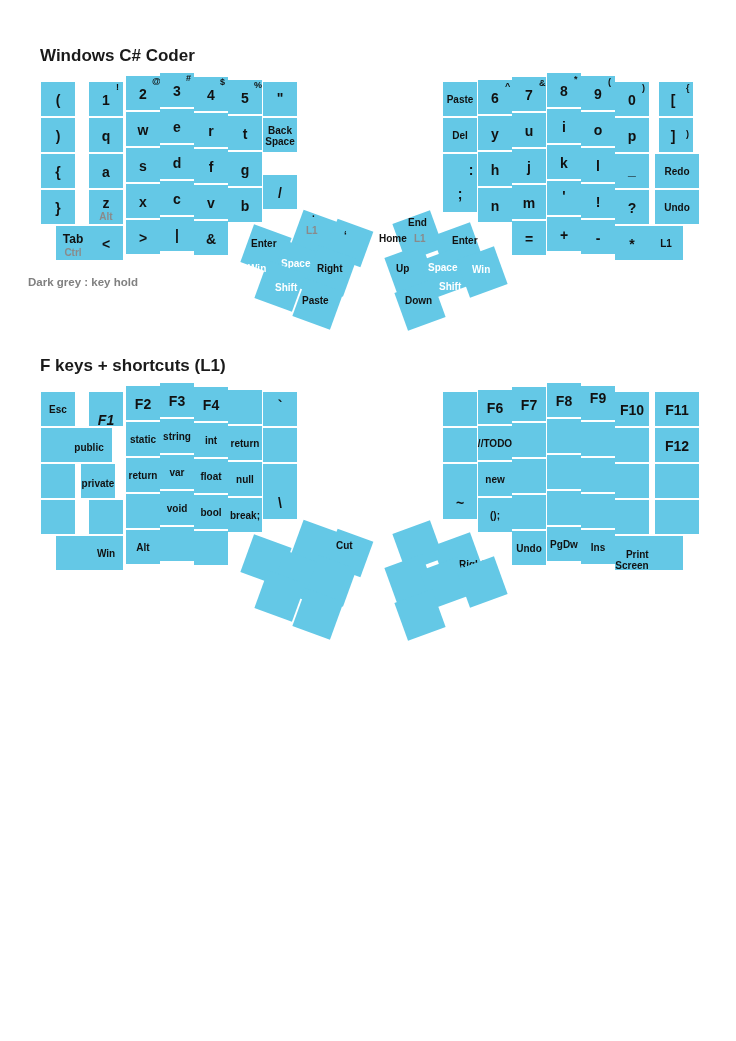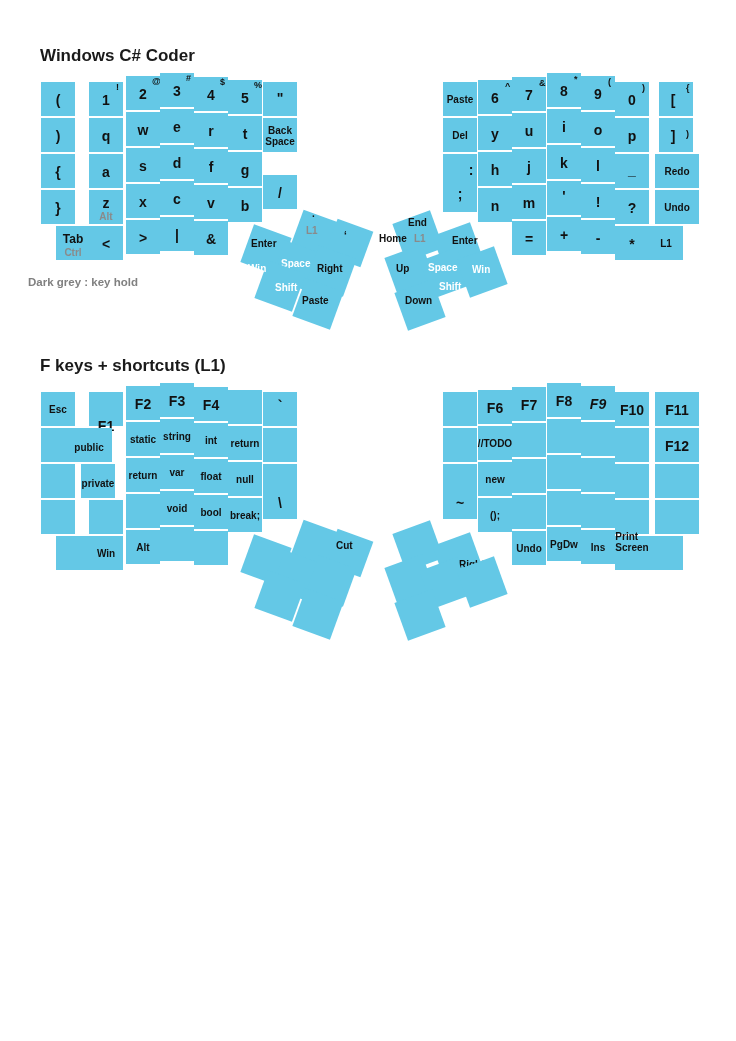--- a/index.html
+++ b/index.html
@@ -308,21 +308,21 @@
 </div>
 
 <div class="layer">
 
   <div class="title" style="left:40px;top:356px;">F keys + shortcuts (L1)</div>
 
   <div class="key sq" style="left:41px;top:392px;">
     <span class="lbl main-xs ctr" style="left:17px;top:18px;">Esc</span>
   </div>
   <div class="key sq" style="left:89px;top:392px;">
-    <span class="lbl main ctr" style="left:17px;top:34px;">F1</span>
+    <span class="lbl main ctr" style="left:17px;top:28px;font-style:italic;">F1</span>
   </div>
   <div class="key sq" style="left:126px;top:386px;">
     <span class="lbl main ctr" style="left:17px;top:18px;">F2</span>
   </div>
   <div class="key sq" style="left:160px;top:383px;">
     <span class="lbl main ctr" style="left:17px;top:18px;">F3</span>
   </div>
   <div class="key sq" style="left:194px;top:387px;">
     <span class="lbl main ctr" style="left:17px;top:18px;">F4</span>
   </div>
@@ -439,21 +439,21 @@
   <div class="key sq" style="left:478px;top:390px;">
     <span class="lbl main ctr" style="left:17px;top:18px;">F6</span>
   </div>
   <div class="key sq" style="left:512px;top:387px;">
     <span class="lbl main ctr" style="left:17px;top:18px;">F7</span>
   </div>
   <div class="key sq" style="left:547px;top:383px;">
     <span class="lbl main ctr" style="left:17px;top:18px;">F8</span>
   </div>
   <div class="key sq" style="left:581px;top:386px;">
-    <span class="lbl main ctr" style="left:17px;top:18px;font-style:italic;">F9</span>
+    <span class="lbl main ctr" style="left:17px;top:12px;">F9</span>
   </div>
   <div class="key sq" style="left:615px;top:392px;">
     <span class="lbl main ctr" style="left:17px;top:18px;">F10</span>
   </div>
   <div class="key sq" style="left:655px;top:392px;width:44px;height:34px;">
     <span class="lbl main ctr" style="left:22px;top:18px;">F11</span>
   </div>
 
   <div class="key sq" style="left:443px;top:428px;">
     <span class="lbl main-xs ctr" style="left:17px;top:18px;"></span>
@@ -524,19 +524,19 @@
   <div class="key sq" style="left:512px;top:531px;">
     <span class="lbl main-xs ctr" style="left:17px;top:18px;">Undo</span>
   </div>
   <div class="key sq" style="left:547px;top:527px;">
     <span class="lbl main-xs ctr" style="left:17px;top:18px;">PgDw</span>
   </div>
   <div class="key sq" style="left:581px;top:530px;">
     <span class="lbl main-xs ctr" style="left:17px;top:18px;">Ins</span>
   </div>
   <div class="key sq" style="left:615px;top:536px;">
-    <span class="lbl main-xs ctr" style="left:17px;top:6px;text-align:left;">Print
+    <span class="lbl main-xs ctr" style="left:17px;top:24px;text-align:right;">Print
 Screen</span>
   </div>
   <div class="key sq" style="left:649px;top:536px;">
     <span class="lbl main-xs ctr" style="left:17px;top:18px;"></span>
   </div>
 </div>
 
 </body></html>

